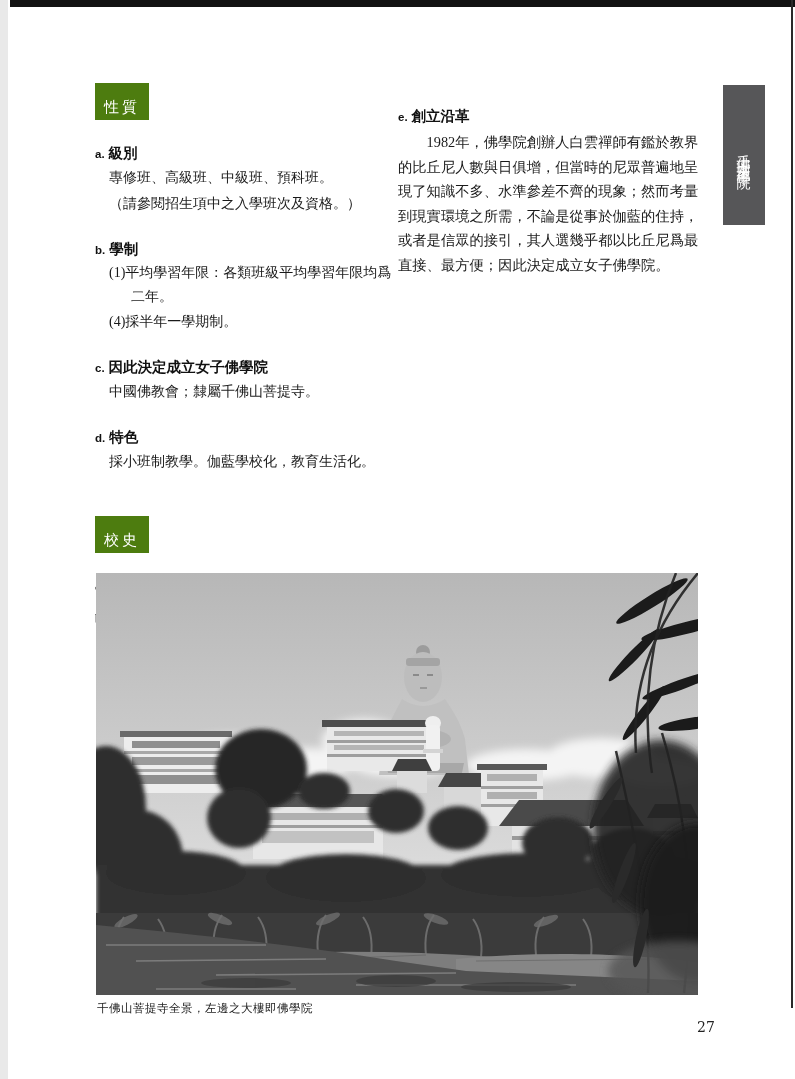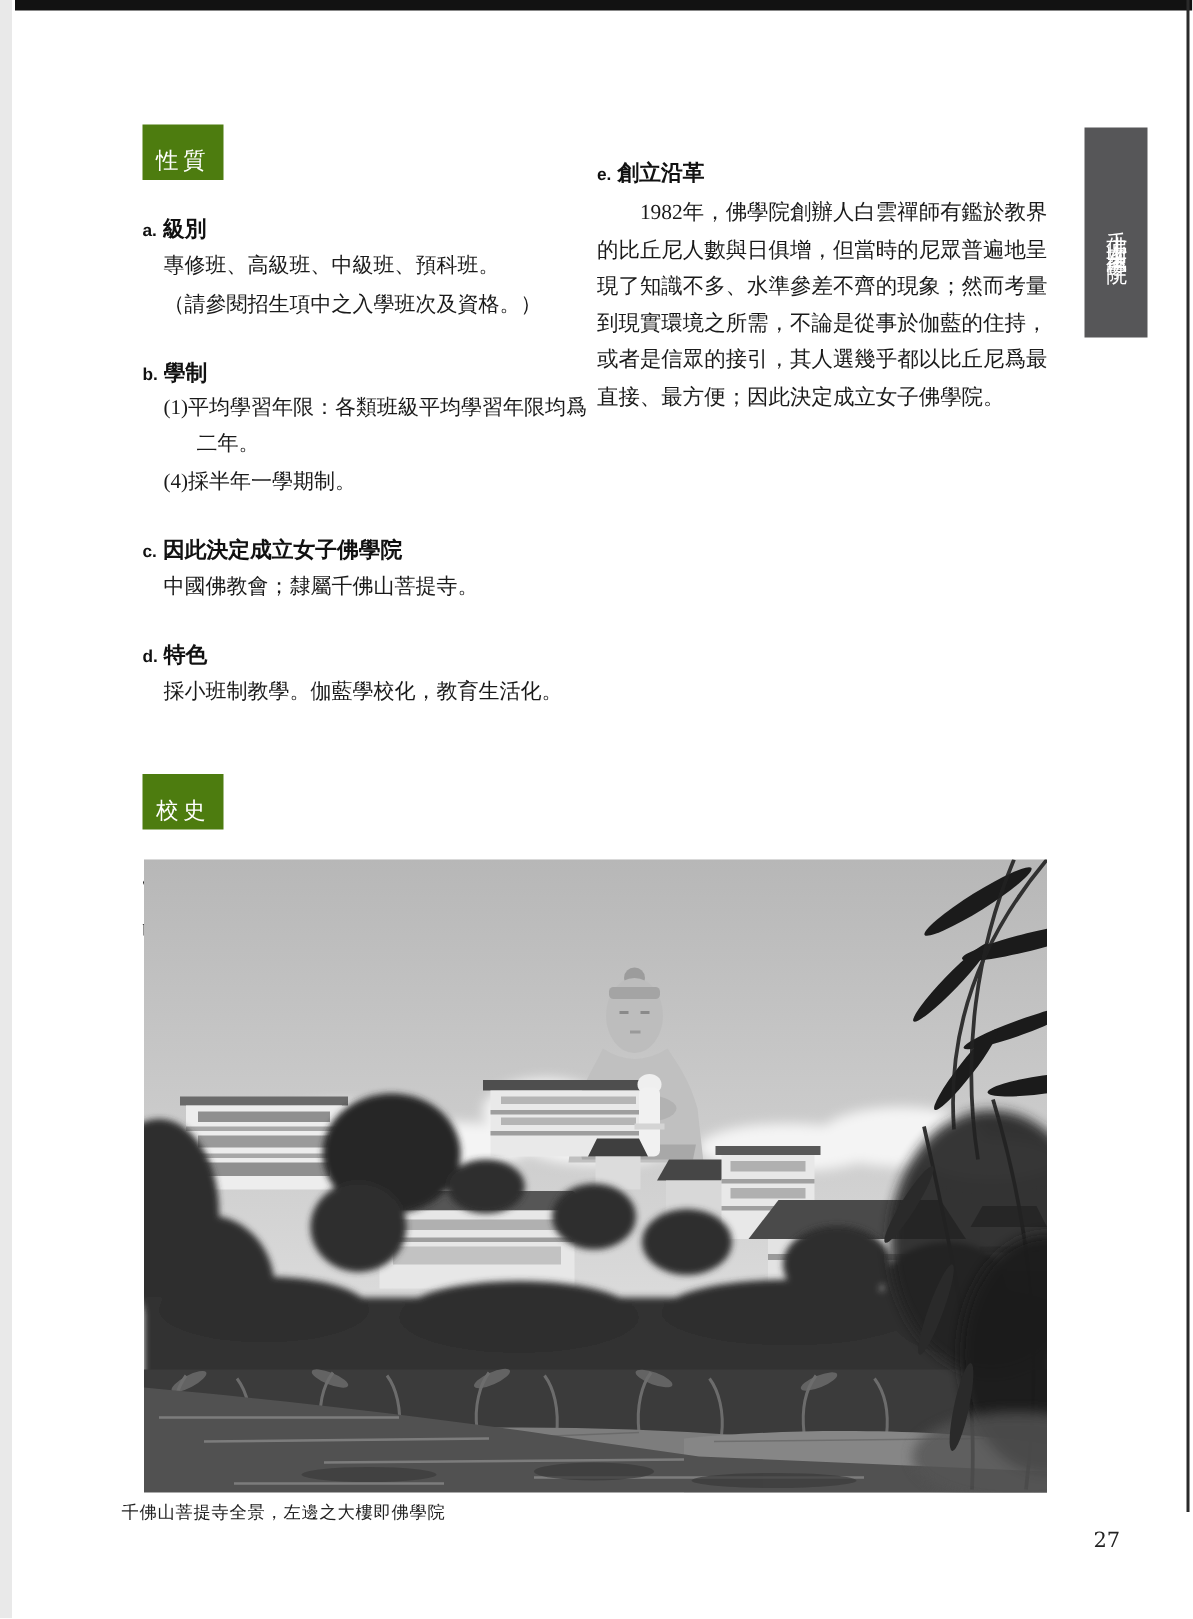--- a/index.html
+++ b/index.html
@@ -31,22 +31,22 @@
   .hang-item{font-size:14px;line-height:24px;padding-left:36px;text-indent:-22px;margin-top:1px;}
   .para{font-size:14.3px;line-height:24.5px;text-indent:2em;margin-top:3px;}
   .r-item{font-size:14.3px;line-height:24.5px;padding-left:21px;text-indent:-21px;margin-top:1px;}
   .kv-line{margin-top:9px;font-size:14px;line-height:24px;}
   .kv-first{margin-top:21px;}
   .kv-label{font-family:"Liberation Sans","DejaVu Sans",sans-serif;font-weight:bold;font-size:12px;}
   .kv-gap{display:inline-block;width:14px;}
 
   .photo-wrap{position:absolute;left:96px;top:573px;width:602px;height:422px;background:#c9c9c9;}
   .photo-wrap svg{display:block;}
-  .photo-caption{position:absolute;left:81px;top:1001px;font-size:11.5px;color:#222;letter-spacing:.5px;}
-  .page-number{position:absolute;left:729px;top:1019px;font-family:"DejaVu Serif",serif;
+  .photo-caption{position:absolute;left:97px;top:1001px;font-size:11.5px;color:#222;letter-spacing:.5px;}
+  .page-number{position:absolute;left:697px;top:1019px;font-family:"DejaVu Serif",serif;
                font-size:14px;color:#222;}
 </style>
 </head>
 <body>
 
 <div class="page">
 
   <div class="scan-strip-left"></div>
   <div class="scan-bar-top"></div>
   <div class="scan-line-right"></div>

